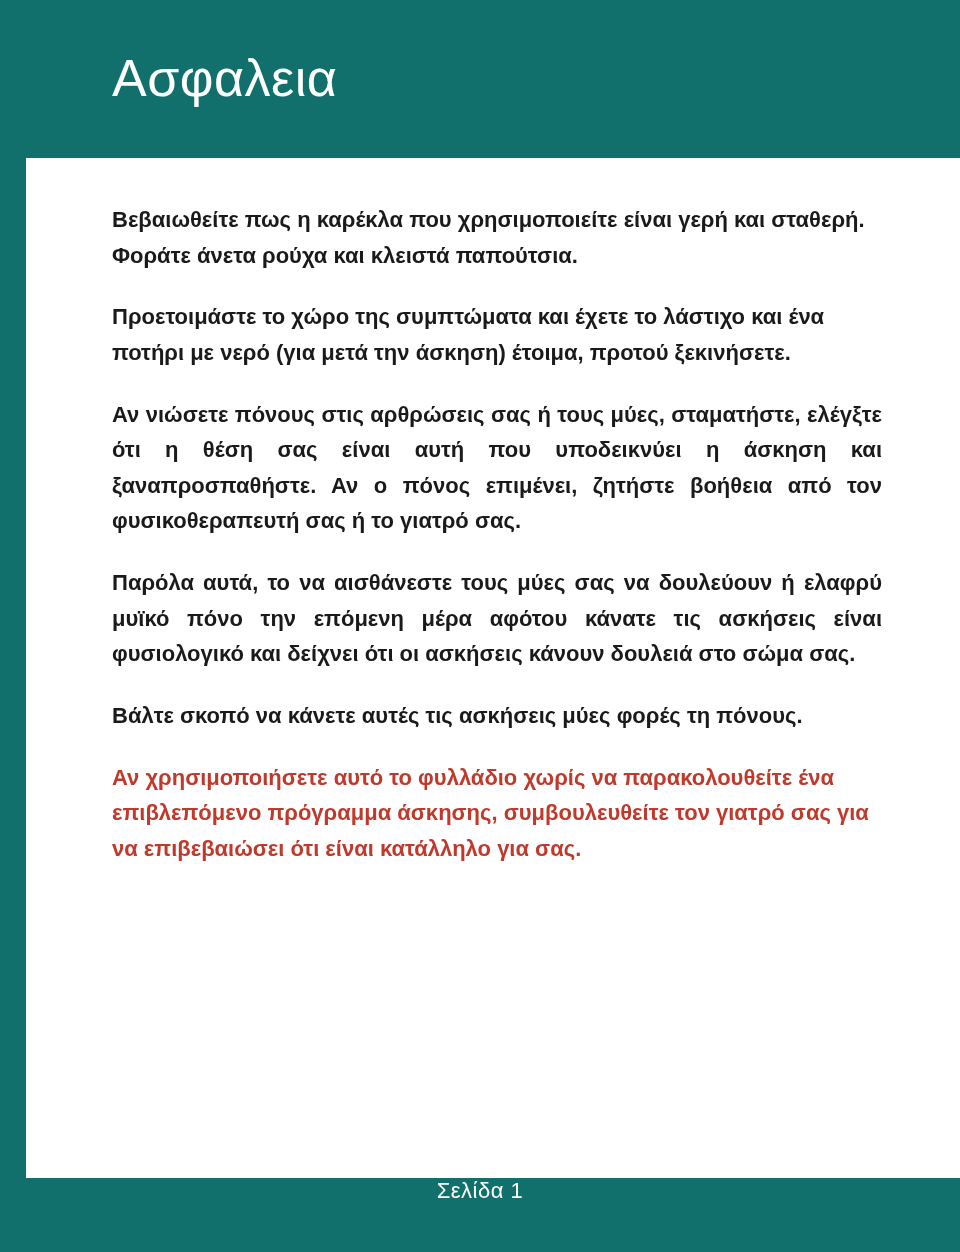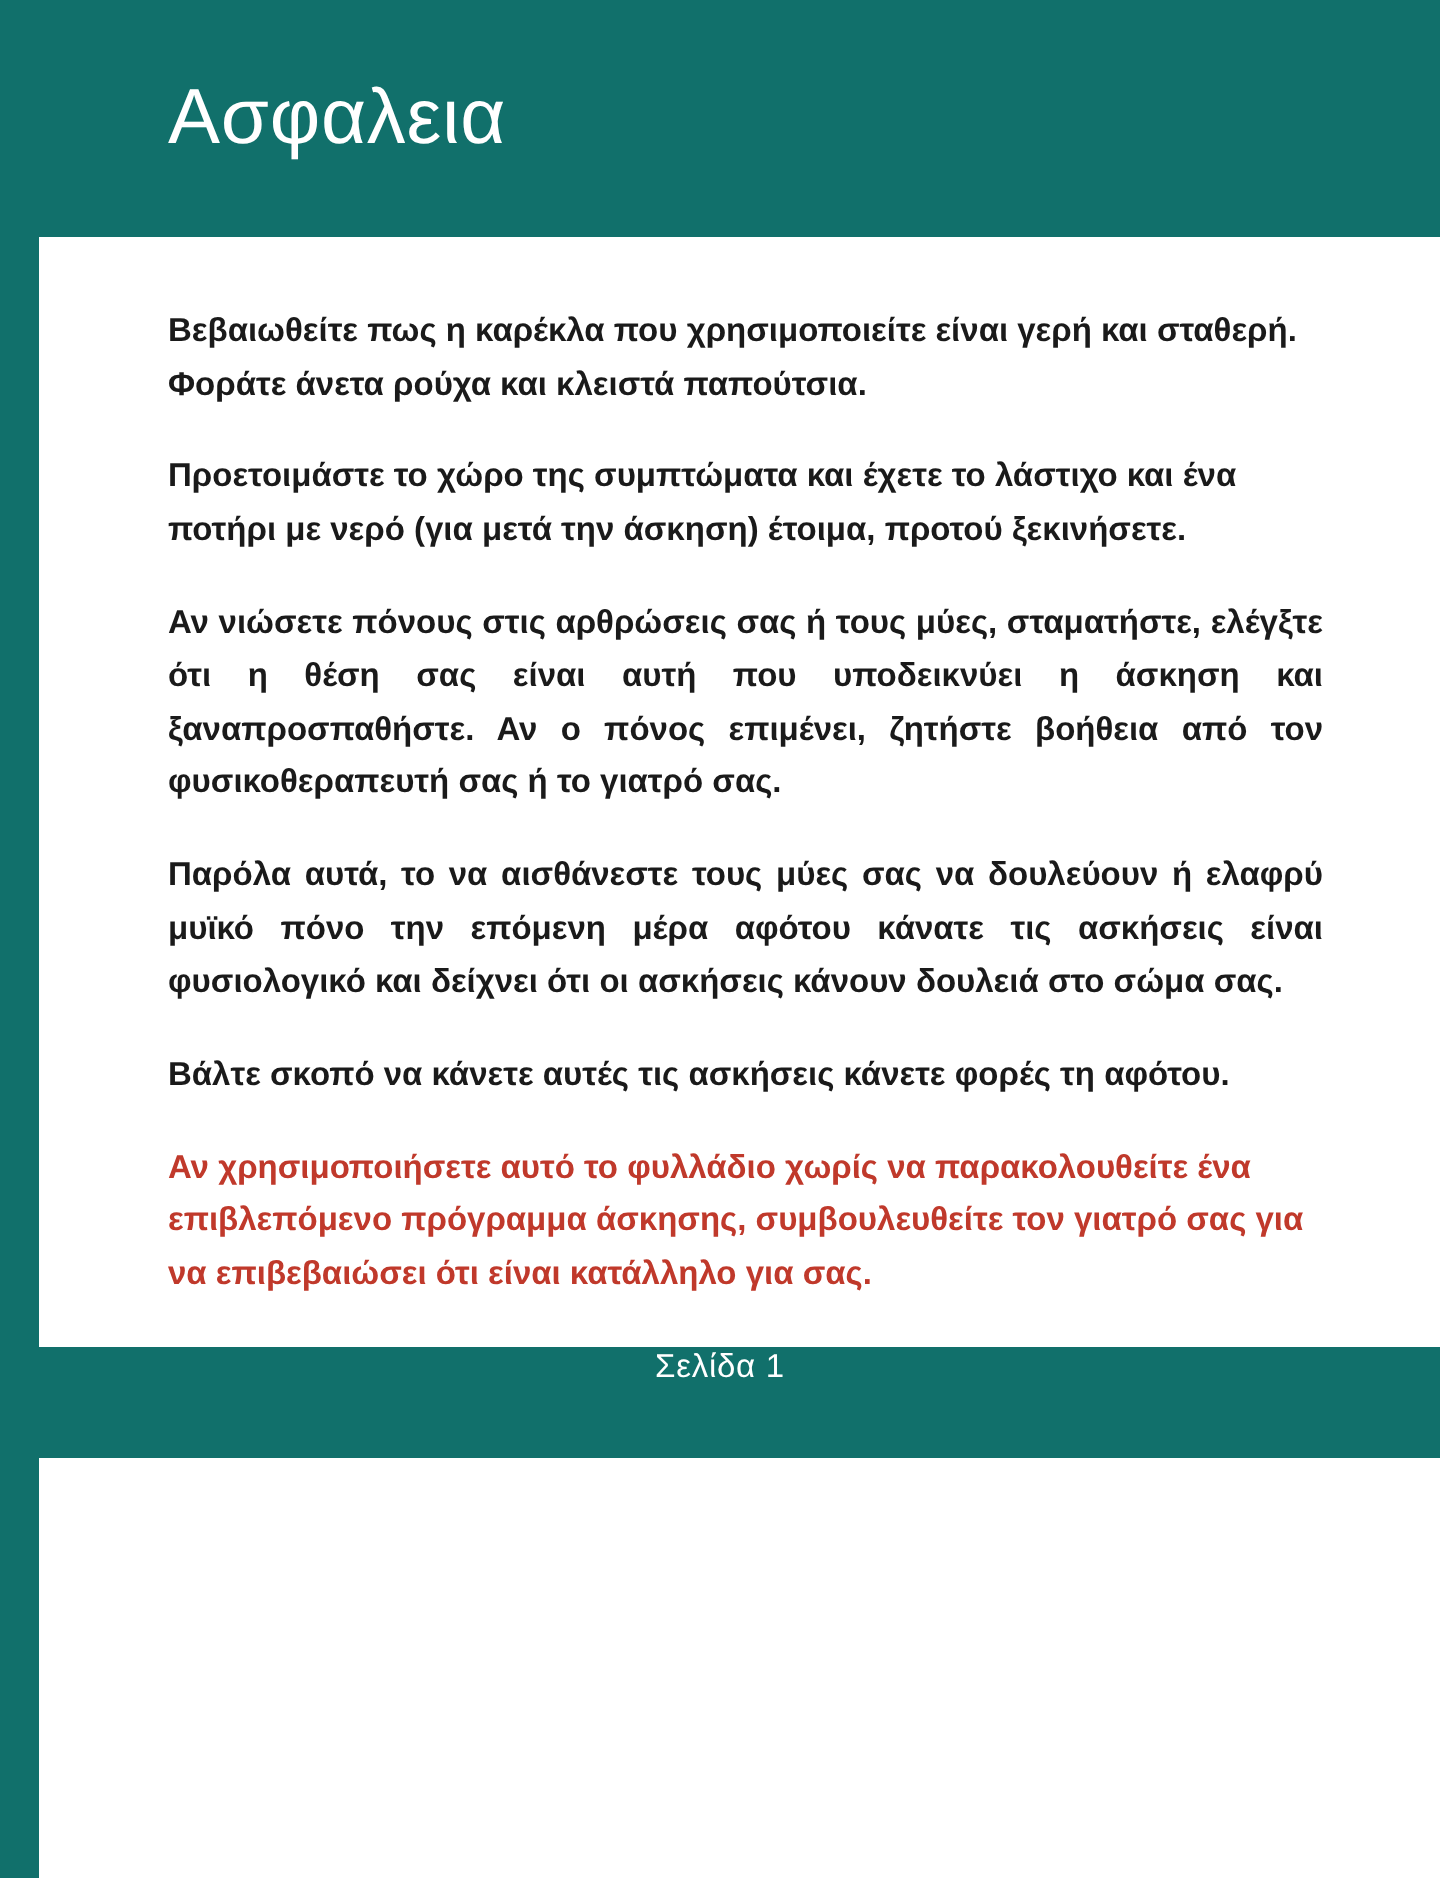--- a/index.html
+++ b/index.html
@@ -9,21 +9,21 @@
   body {
     width: 960px;
     height: 1252px;
     background: #ffffff;
     font-family: "Liberation Sans", sans-serif;
     position: relative;
     overflow: hidden;
   }
   .page {
     width: 960px;
-    height: 972px;
+    height: 1252px;
     position: relative;
     display: flex;
     flex-direction: column;
     background: #ffffff;
   }
   
   .left-bar {
     position: absolute;
     left: 0;
     top: 0;
@@ -107,21 +107,21 @@
     <p class="para bold nojustify">Βεβαιωθείτε πως η καρέκλα που χρησιμοποιείτε είναι γερή και σταθερή. Φοράτε άνετα ρούχα και κλειστά παπούτσια.</p>
 
     <p class="para bold nojustify">Προετοιμάστε το χώρο της συμπτώματα και έχετε το λάστιχο και ένα ποτήρι με νερό (για μετά την άσκηση) έτοιμα, προτού ξεκινήσετε.</p>
 
 
     <p class="para bold">Αν νιώσετε πόνους στις αρθρώσεις σας ή τους μύες, σταματήστε, ελέγξτε ότι η θέση σας είναι αυτή που υποδεικνύει η άσκηση και ξαναπροσπαθήστε. Αν ο πόνος επιμένει, ζητήστε βοήθεια από τον φυσικοθεραπευτή σας ή το γιατρό σας.</p>
 
     <p class="para bold">Παρόλα αυτά, το να αισθάνεστε τους μύες σας να δουλεύουν ή ελαφρύ μυϊκό πόνο την επόμενη μέρα αφότου κάνατε τις ασκήσεις είναι φυσιολογικό και δείχνει ότι οι ασκήσεις κάνουν δουλειά στο σώμα σας.</p>
 
 
-    <p class="para bold nojustify"><span>Βάλτε σκοπό να κάνετε αυτές τις ασκήσεις </span><span class="strong-inline">κάνετε</span><span> φορές τη αφότου.</span></p>
+    <p class="para bold nojustify"><span>Βάλτε σκοπό να κάνετε αυτές τις ασκήσεις </span><span class="strong-inline">μύες</span><span> φορές τη πόνους.</span></p>
 
     <p class="para warning">Αν χρησιμοποιήσετε αυτό το φυλλάδιο χωρίς να παρακολουθείτε ένα επιβλεπόμενο πρόγραμμα άσκησης, συμβουλευθείτε τον γιατρό σας για να επιβεβαιώσει ότι είναι κατάλληλο για σας.</p>
 
   </div>
 
   <div class="footer">
     <span class="footer-text">Σελίδα 1</span>
   </div>
 
 </div>

